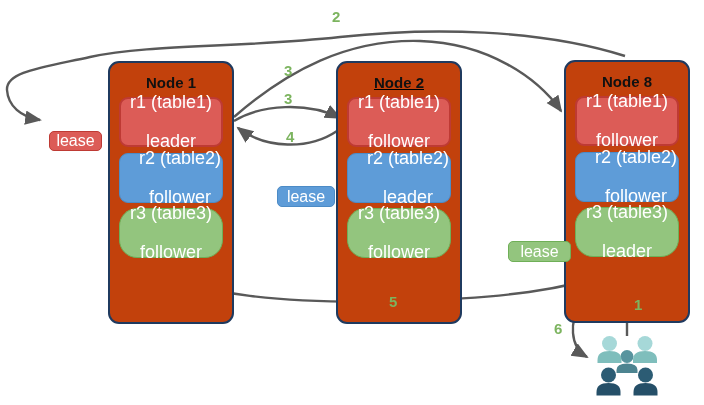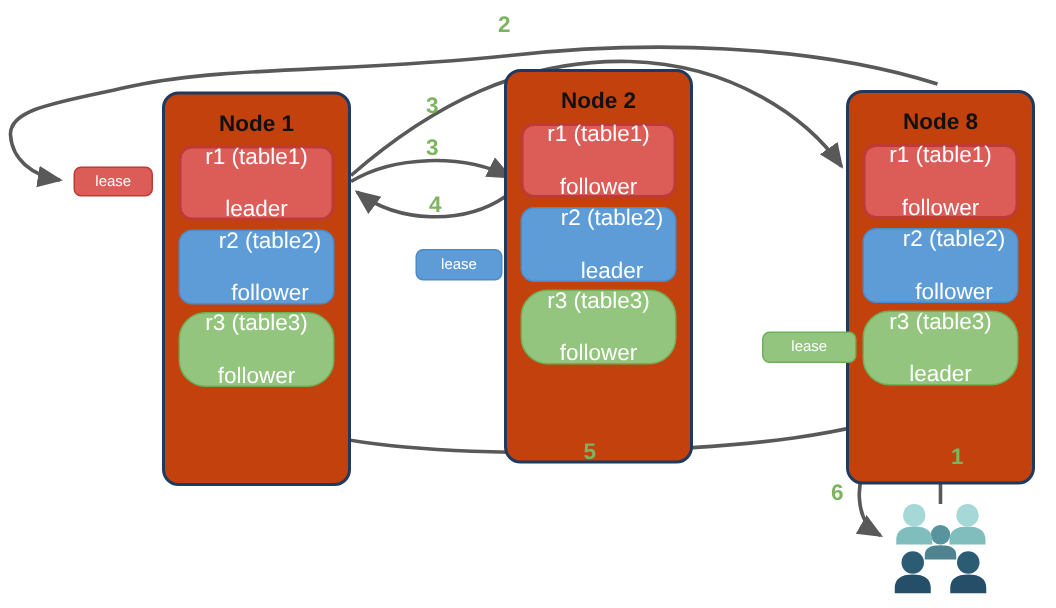--- a/index.html
+++ b/index.html
@@ -5,27 +5,27 @@
   html,body{margin:0;padding:0;background:#ffffff;font-family:"Liberation Sans",sans-serif;}
   .canvas{position:relative;width:704px;height:405px;background:#ffffff;overflow:hidden;}
   .arrow-layer{position:absolute;left:0;top:0;z-index:1;}
   .arrow{fill:none;stroke:var(--arrow-color);stroke-width:2.4;}
   .ah{fill:var(--arrow-color);}
   .node{position:absolute;width:126px;height:263px;background:#c2410c;
         border:2px solid var(--node-border);border-radius:11px;box-sizing:border-box;z-index:2;}
   .node-title{margin-top:11px;text-align:center;font-size:15px;font-weight:bold;color:var(--title-text);}
   .replica{position:absolute;left:9px;width:104px;height:50px;border-radius:9px;
            display:flex;flex-direction:column;align-items:center;justify-content:center;
-           color:#ffffff;font-size:15px;line-height:1.28;text-align:left;box-sizing:border-box;gap:16px;}
+           color:#ffffff;font-size:18px;line-height:1.28;text-align:left;box-sizing:border-box;gap:16px;}
   .replica.red{background:var(--replica-red);border:2px solid var(--replica-red-border);}
   .replica.blue{background:var(--replica-blue);border:1.5px solid var(--replica-blue-border);}
   .replica.green{background:var(--replica-green);border:1.5px solid var(--replica-green-border);}
   .r-top{top:34px;} .r-mid{top:90px;padding-left:18px;} .r-bot{top:145px;border-radius:18px;}
   .lease{position:absolute;z-index:3;display:flex;align-items:center;justify-content:center;
-         color:#ffffff;font-size:10px;box-sizing:border-box;border-radius:5px;}
+         color:#ffffff;font-size:16px;box-sizing:border-box;border-radius:5px;margin-top:20px;}
   .lease.red{left:49px;top:111px;width:53px;height:20px;background:var(--replica-red);border:1.5px solid var(--replica-red-border);}
   .lease.blue{left:277px;top:166px;width:58px;height:21px;background:var(--replica-blue);border:1.5px solid var(--replica-blue-border);}
   .lease.green{left:508px;top:221px;width:63px;height:21px;background:var(--replica-green);border:1.5px solid var(--replica-green-border);}
   .step{position:absolute;z-index:3;font-size:15px;font-weight:bold;color:var(--step-green);line-height:15px;}
 </style>
 </head>
 <body>
 
 <div class="canvas">
 
@@ -72,21 +72,21 @@
     <div class="replica blue r-mid">
       <span>r2 (table2)</span>
       <span>follower</span>
     </div>
     <div class="replica green r-bot">
       <span>r3 (table3)</span>
       <span>follower</span>
     </div>
   </div>
 
-  <div class="node" style="left:336px;top:46px;">
+  <div class="node" style="left:336px;top:61px;text-decoration:underline;">
     <div class="node-title">Node 2</div>
     <div class="replica red r-top">
       <span>r1 (table1)</span>
       <span>follower</span>
     </div>
     <div class="replica blue r-mid">
       <span>r2 (table2)</span>
       <span>leader</span>
     </div>
     <div class="replica green r-bot">

